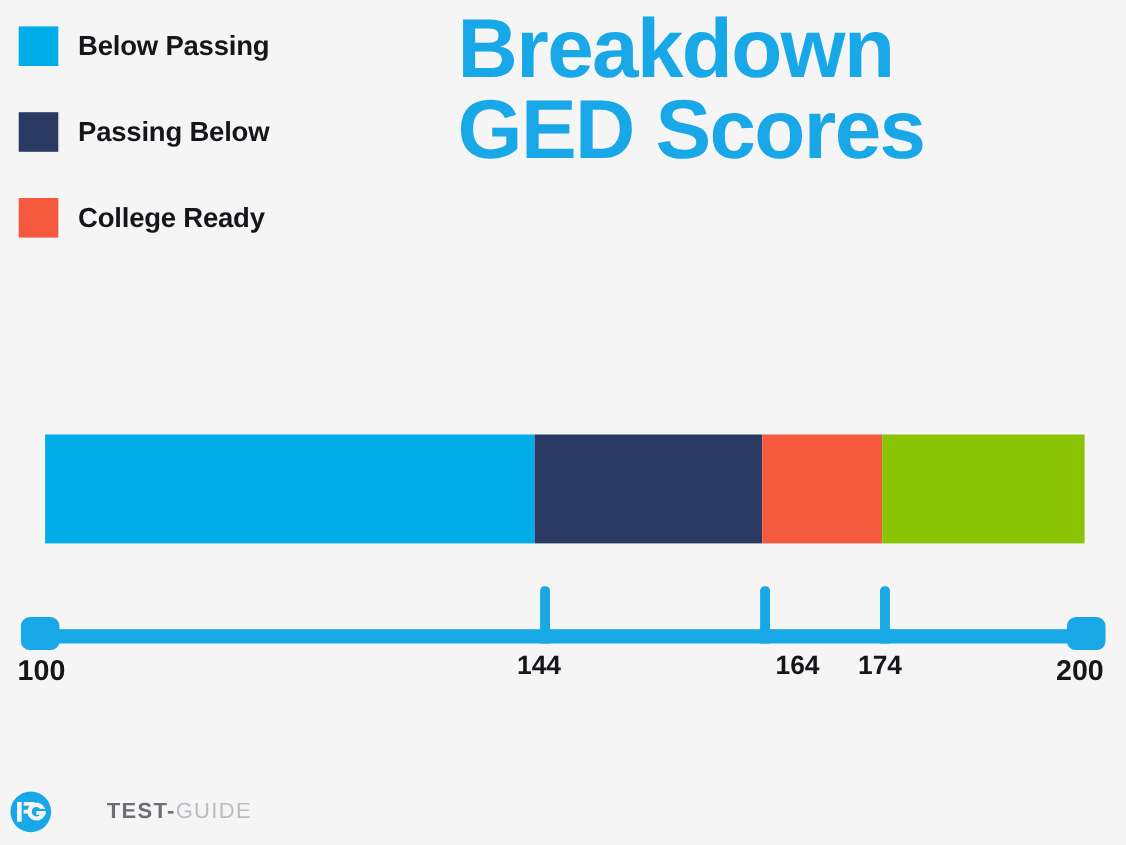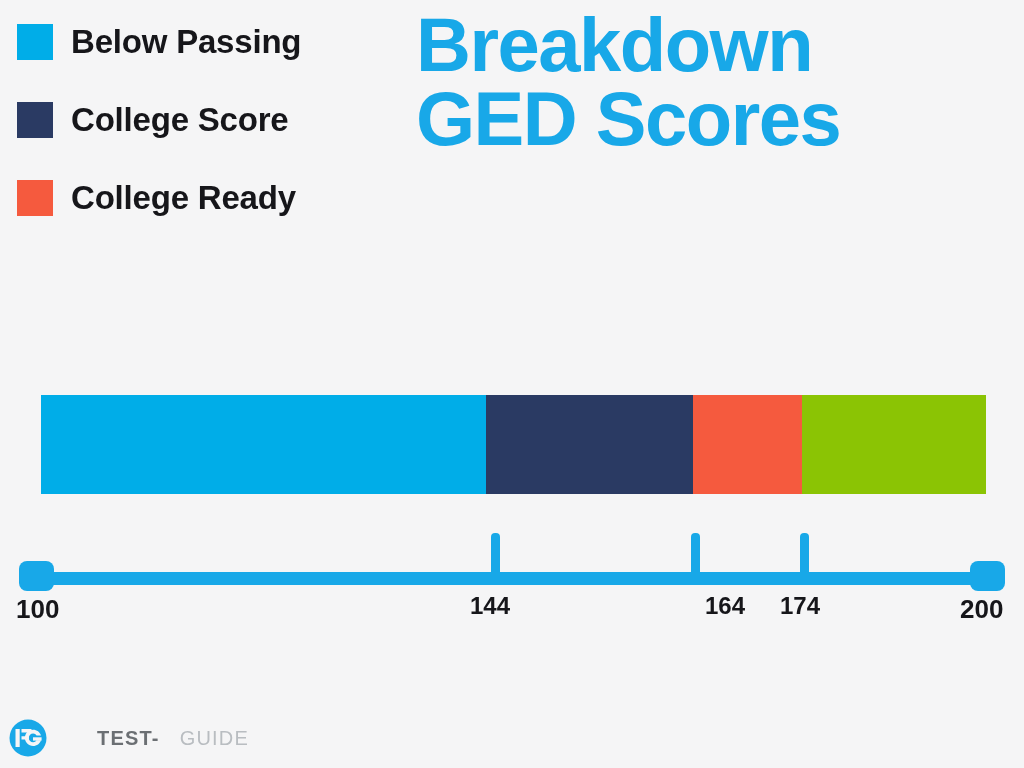--- a/index.html
+++ b/index.html
@@ -34,21 +34,21 @@
     height: 36px;
     margin-bottom: 42px;
   }
   .legend-swatch {
     width: 36px;
     height: 36px;
     flex: 0 0 36px;
   }
   .legend-label {
     margin-left: 18px;
-    font-size: 33px;
+    font-size: 25px;
     font-weight: bold;
     color: #16161a;
     letter-spacing: -0.2px;
     white-space: nowrap;
   }
 
   
   .title {
     position: absolute;
     left: 416px;
@@ -134,35 +134,35 @@
     height: 40px;
     flex: 0 0 40px;
   }
   .logo-text {
     margin-left: 12px;
     font-size: 20px;
     font-weight: bold;
     letter-spacing: 1.2px;
   }
   .logo-text .t1 { color: #6b6f73; margin-left: 37px; }
-  .logo-text .t2 { color: #b9bdc1; font-weight: normal; margin-left: 20px; }
+  .logo-text .t2 { color: #b9bdc1; font-weight: normal; }
 </style>
 </head>
 <body>
 
 <div class="canvas">
 
   <div class="legend">
     <div class="legend-item">
       <span class="legend-swatch" style="background:#00ade8"></span>
       <span class="legend-label">Below Passing</span>
     </div>
     <div class="legend-item">
       <span class="legend-swatch" style="background:#2a3a63"></span>
-      <span class="legend-label">College Score</span>
+      <span class="legend-label">Passing Below</span>
     </div>
     <div class="legend-item">
       <span class="legend-swatch" style="background:#f55a3e"></span>
       <span class="legend-label">College Ready</span>
     </div>
   </div>
 
   <div class="title">
     <span class="title-line">Breakdown</span>
     <span class="title-line">GED Scores</span>

